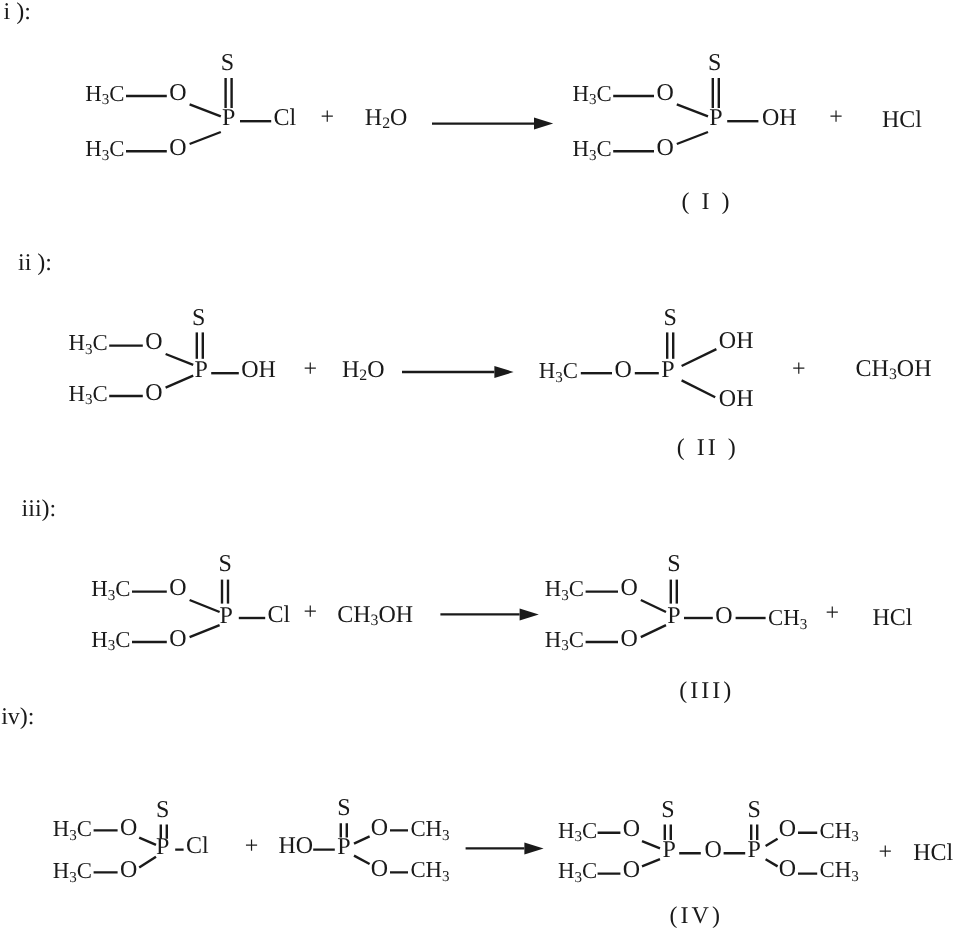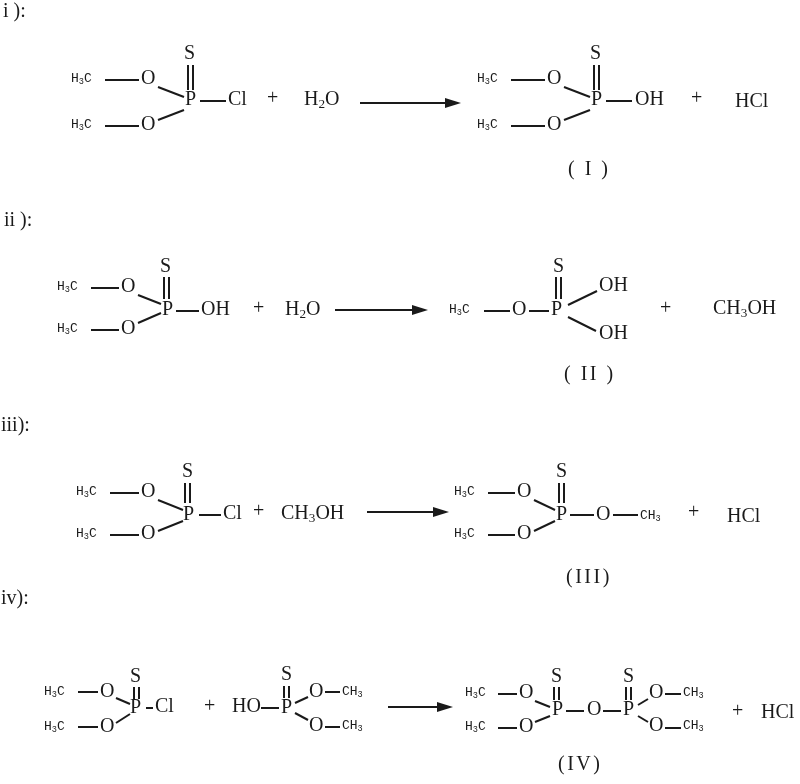--- a/index.html
+++ b/index.html
@@ -1,18 +1,18 @@
 <!DOCTYPE html>
 <html><head>
 <meta charset="utf-8">
 <style>
   html,body{margin:0;padding:0;background:#ffffff;}
   .page{position:relative;width:800px;height:784px;background:#ffffff;color:#1a1a1a;overflow:hidden;}
   .t{position:absolute;white-space:pre;}
-  .a{font-family:Liberation Mono, monospace;font-size:13px;line-height:19px;}
+  .a{font-family:Liberation Serif, serif;font-size:19px;line-height:19px;}
   .m{font-family:"Liberation Serif","DejaVu Serif",serif;font-size:20px;line-height:20px;}
   .sec{font-family:"Liberation Serif","DejaVu Serif",serif;font-size:20px;line-height:20px;}
   .tag{font-family:"Liberation Serif","DejaVu Serif",serif;font-size:20px;line-height:22px;letter-spacing:2.5px;}
   sub{font-size:66%;line-height:0;position:relative;top:0.22em;vertical-align:baseline;}
   svg.bonds{position:absolute;left:0;top:0;}
   .bond{stroke:#1a1a1a;stroke-width:2;fill:none;stroke-linecap:butt;}
   .head{fill:#1a1a1a;stroke:none;}
 </style>
 </head>
 <body>
@@ -144,41 +144,41 @@
   <span class="t m" style="left:547px;top:67px">O</span>
   <span class="t a" style="left:477px;top:115px">H<sub>3</sub>C</span>
   <span class="t m" style="left:547px;top:113px">O</span>
   <span class="t m" style="left:590px;top:42px">S</span>
   <span class="t m" style="left:591px;top:88px">P</span>
   <span class="t m" style="left:635px;top:88px">OH</span>
   <span class="t m" style="left:691px;top:87px">+</span>
   <span class="t m" style="left:735px;top:90px">HCl</span>
   <span class="t tag" style="left:568px;top:157px">( I )</span>
 
-  <span class="t sec" style="left:4px;top:209px">ii ):</span>
+  <span class="t sec" style="left:15px;top:209px">ii ):</span>
   <span class="t a" style="left:57px;top:277px">H<sub>3</sub>C</span>
   <span class="t m" style="left:121px;top:275px">O</span>
   <span class="t a" style="left:57px;top:319px">H<sub>3</sub>C</span>
   <span class="t m" style="left:121px;top:317px">O</span>
   <span class="t m" style="left:160px;top:255px">S</span>
   <span class="t m" style="left:162px;top:298px">P</span>
   <span class="t m" style="left:201px;top:298px">OH</span>
   <span class="t m" style="left:253px;top:297px">+</span>
   <span class="t m" style="left:285px;top:298px">H<sub>2</sub>O</span>
   <span class="t a" style="left:449px;top:300px">H<sub>3</sub>C</span>
   <span class="t m" style="left:512px;top:298px">O</span>
   <span class="t m" style="left:551px;top:298px">P</span>
   <span class="t m" style="left:553px;top:255px">S</span>
   <span class="t m" style="left:599px;top:274px">OH</span>
   <span class="t m" style="left:599px;top:322px">OH</span>
   <span class="t m" style="left:660px;top:297px">+</span>
   <span class="t m" style="left:713px;top:297px">CH<sub>3</sub>OH</span>
   <span class="t tag" style="left:564px;top:362px">( II )</span>
 
-  <span class="t sec" style="left:1px;top:414px">iii):</span>
+  <span class="t sec" style="left:18px;top:414px">iii):</span>
   <span class="t a" style="left:76px;top:482px">H<sub>3</sub>C</span>
   <span class="t m" style="left:141px;top:480px">O</span>
   <span class="t a" style="left:76px;top:524px">H<sub>3</sub>C</span>
   <span class="t m" style="left:141px;top:522px">O</span>
   <span class="t m" style="left:182px;top:460px">S</span>
   <span class="t m" style="left:183px;top:503px">P</span>
   <span class="t m" style="left:223px;top:502px">Cl</span>
   <span class="t m" style="left:253px;top:500px">+</span>
   <span class="t m" style="left:281px;top:502px">CH<sub>3</sub>OH</span>
   <span class="t a" style="left:454px;top:482px">H<sub>3</sub>C</span>

